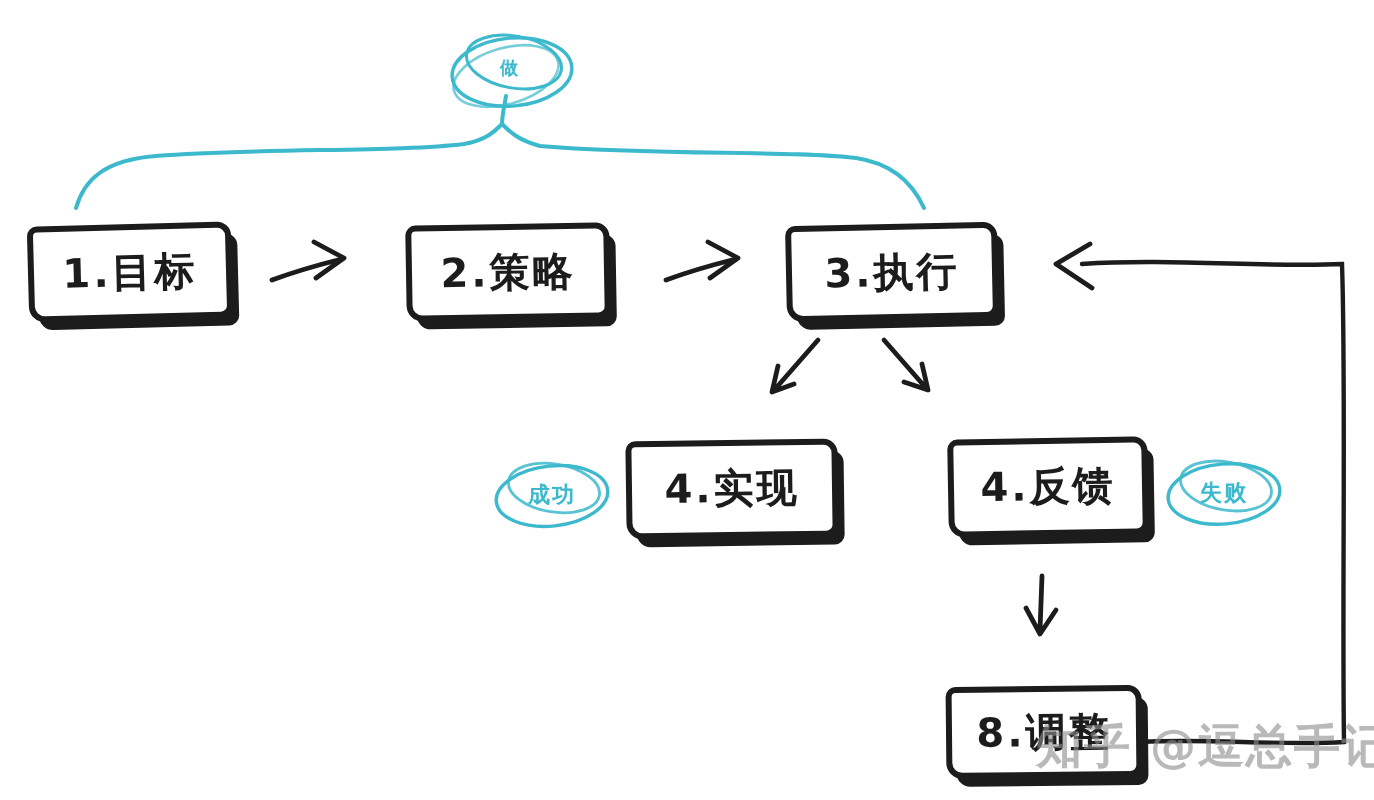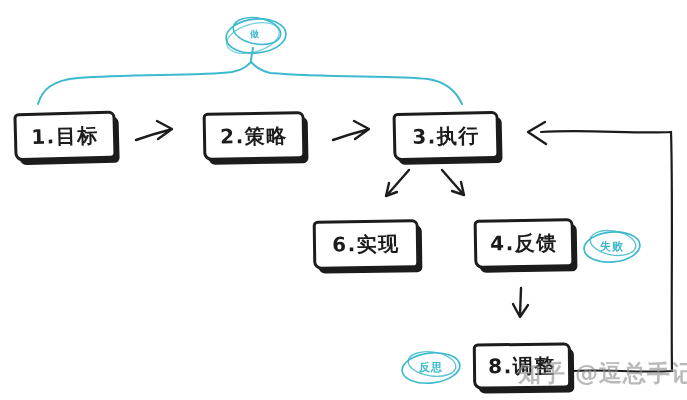--- a/index.html
+++ b/index.html
@@ -65,48 +65,48 @@
 
   <div class="cloud cloud-do">
     <svg width="70" height="44" viewBox="0 0 70 44">
       <ellipse cx="36" cy="24" rx="30" ry="17" fill="none" stroke="#3cb9cd" stroke-width="1.7" transform="rotate(-5 36 24)"></ellipse>
       <ellipse cx="37" cy="19" rx="24" ry="13" fill="none" stroke="#3cb9cd" stroke-width="1.5" transform="rotate(10 37 19)"></ellipse>
       <ellipse cx="33" cy="26" rx="27" ry="14" fill="none" stroke="#3cb9cd" stroke-width="1.3" opacity="0.7" transform="rotate(-16 33 26)"></ellipse>
     </svg>
     <span class="cloud-label">做</span>
   </div>
 
+  <div class="cloud cloud-success">
+    <svg width="60" height="40" viewBox="0 0 60 40">
+      <ellipse cx="30" cy="21" rx="28" ry="15" fill="none" stroke="#3cb9cd" stroke-width="1.7" transform="rotate(-6 30 21)"></ellipse>
+      <ellipse cx="31" cy="17" rx="23" ry="12" fill="none" stroke="#3cb9cd" stroke-width="1.4" opacity="0.85" transform="rotate(9 31 17)"></ellipse>
+    </svg>
+    <span class="cloud-label">成功</span>
+  </div>
 
   <div class="cloud cloud-failure">
     <svg width="60" height="40" viewBox="0 0 60 40">
       <ellipse cx="30" cy="21" rx="28" ry="15" fill="none" stroke="#3cb9cd" stroke-width="1.7" transform="rotate(-5 30 21)"></ellipse>
       <ellipse cx="31" cy="17" rx="23" ry="12" fill="none" stroke="#3cb9cd" stroke-width="1.4" opacity="0.85" transform="rotate(10 31 17)"></ellipse>
     </svg>
     <span class="cloud-label">失败</span>
   </div>
 
-  <div class="cloud cloud-reflection">
-    <svg width="62" height="40" viewBox="0 0 62 40">
-      <ellipse cx="31" cy="21" rx="29" ry="15" fill="none" stroke="#3cb9cd" stroke-width="1.7" transform="rotate(-6 31 21)"></ellipse>
-      <ellipse cx="32" cy="17" rx="24" ry="12" fill="none" stroke="#3cb9cd" stroke-width="1.4" opacity="0.85" transform="rotate(8 32 17)"></ellipse>
-    </svg>
-    <span class="cloud-label">反思</span>
-  </div>
 
   <div class="node node-goal">
     <span>1.目标</span>
   </div>
   <div class="node node-strategy">
     <span>2.策略</span>
   </div>
   <div class="node node-execution">
     <span>3.执行</span>
   </div>
   <div class="node node-realization">
-    <span>6.实现</span>
+    <span>4.实现</span>
   </div>
   <div class="node node-feedback">
     <span>4.反馈</span>
   </div>
   <div class="node node-adjustment">
     <span>8.调整</span>
   </div>
 
   <div class="watermark">知乎 @逗总手记</div>
 

